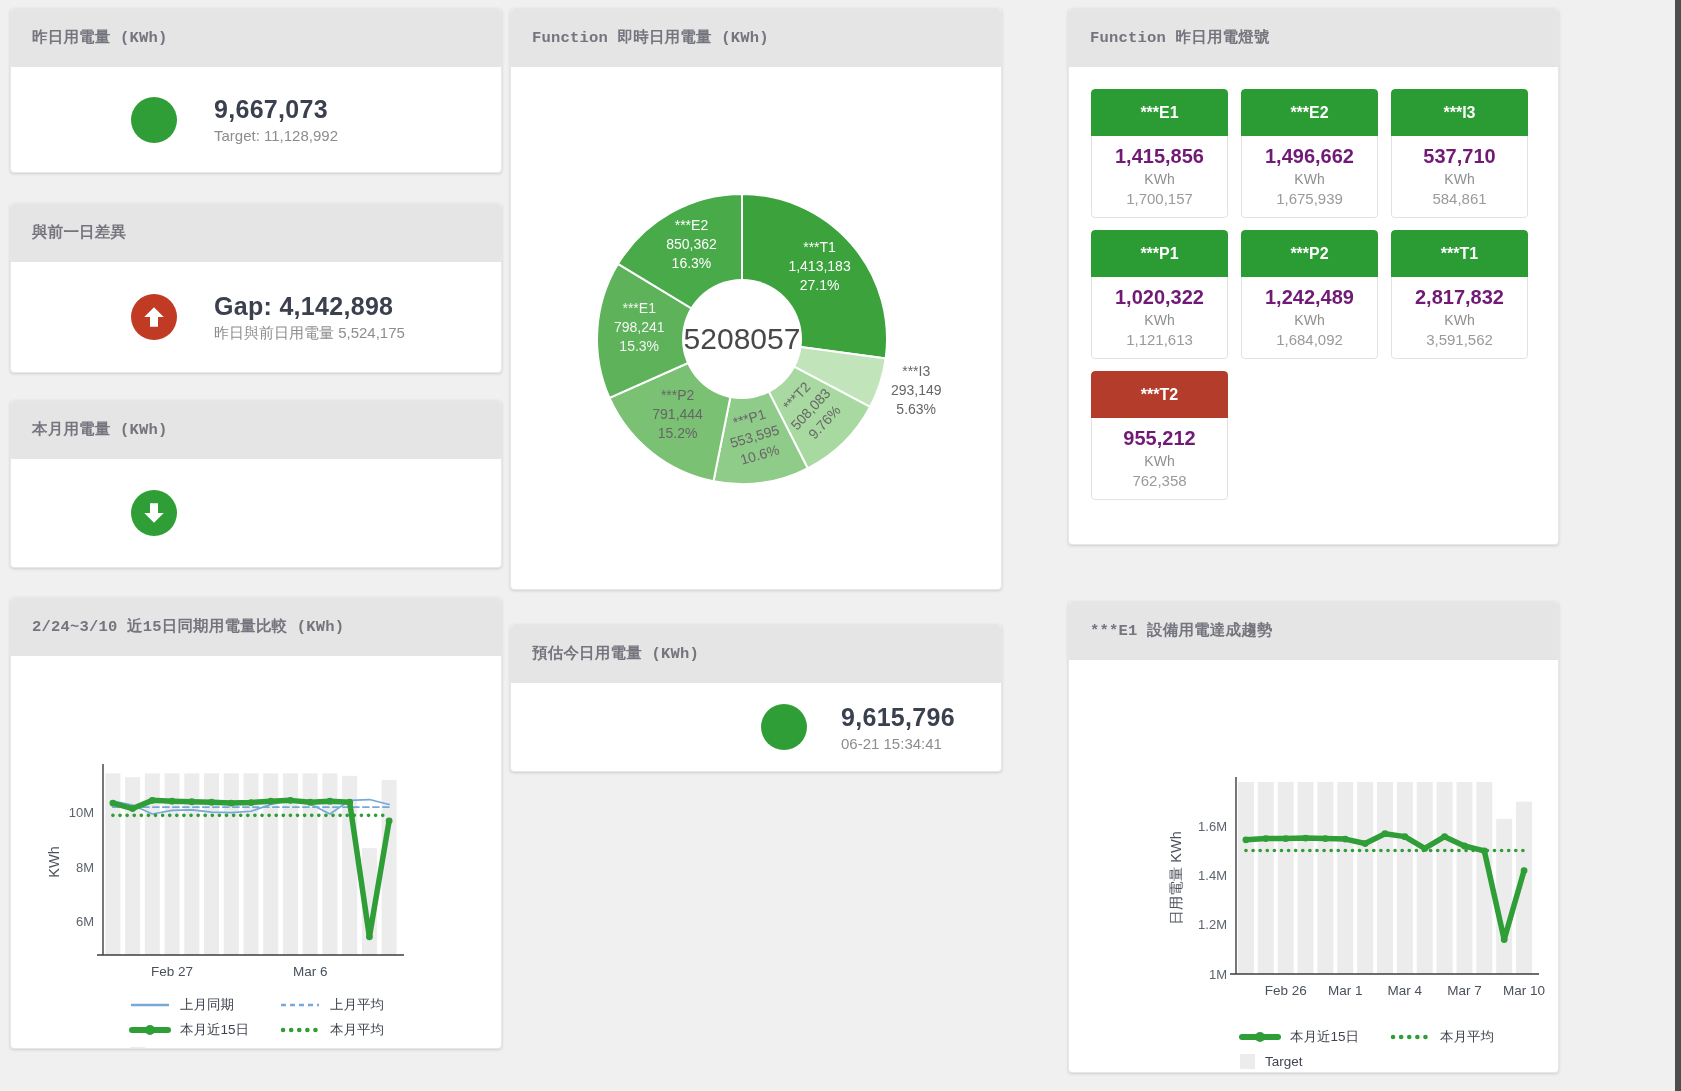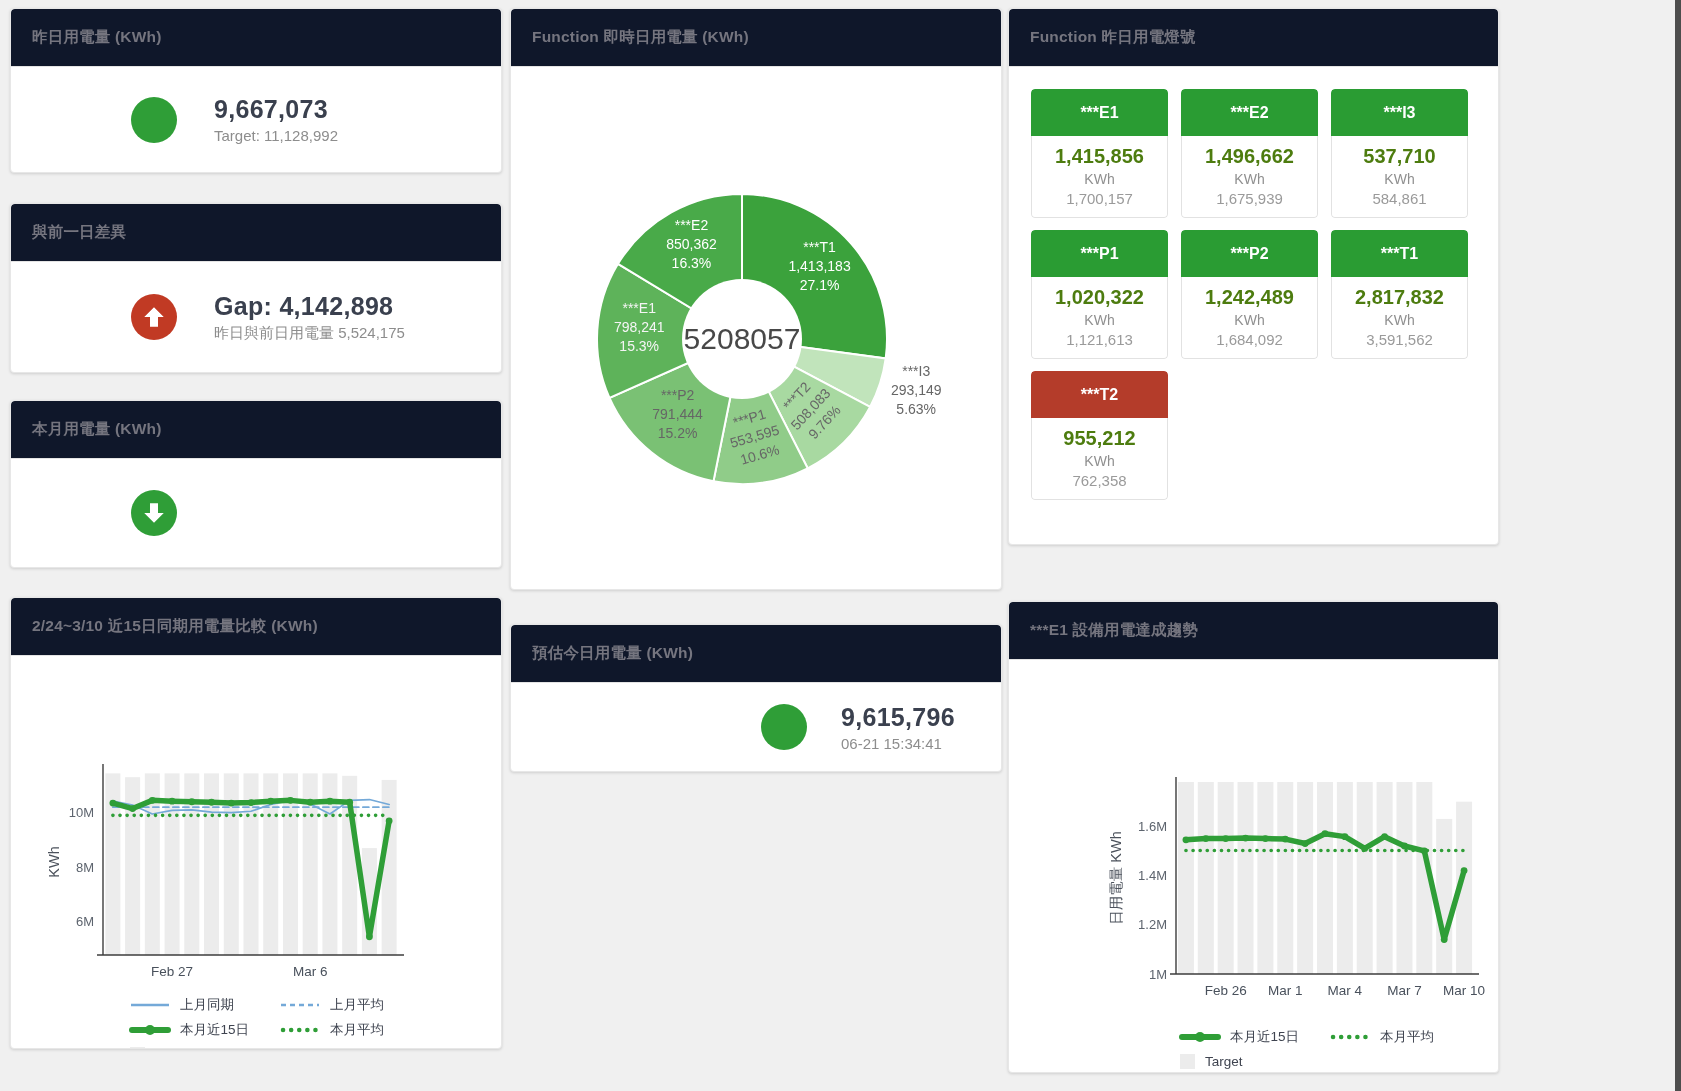--- a/index.html
+++ b/index.html
@@ -5,30 +5,31 @@
   html,body{margin:0;padding:0;}
   body{
     width:1681px;height:1091px;background:#f0f0f0;overflow:hidden;
     font-family:"Liberation Sans","DejaVu Sans",sans-serif;
     -webkit-font-smoothing:antialiased;
   }
   .canvas{position:relative;width:1681px;height:1091px;}
   .col{position:absolute;top:8px;}
   #col1{left:10px;width:492px;}
   #col2{left:510px;width:492px;}
-  #col3{left:1008px;width:491px;}
+  #col3{left:1068px;width:491px;}
   .card{
     background:#fff;border:1px solid #e7e7e7;border-radius:4px;
     box-shadow:0 1px 3px rgba(0,0,0,.14);box-sizing:border-box;
     overflow:hidden;
   }
   .card-header{
     height:58px;box-sizing:border-box;display:flex;align-items:center;
-    padding:0 21px;background:#0f172a;border-bottom:1px solid #e4e4e4;
+    padding:0 21px;background:#e5e5e5;border-bottom:1px solid #e4e4e4;
     border-radius:4px 4px 0 0;
+    font-family:Liberation Mono, monospace;
   }
   .card-title{font-size:15.5px;font-weight:bold;color:#75757f;letter-spacing:.2px;}
   
   .stat-body{display:flex;align-items:center;height:calc(100% - 58px);padding-left:120px;gap:37px;}
   #estimate-card .stat-body{padding-left:250px;gap:34px;}
   .stat-circle{width:46px;height:46px;border-radius:50%;display:flex;align-items:center;justify-content:center;flex:none;}
   .stat-circle svg{display:block;}
   .stat-value{font-size:25px;font-weight:bold;color:#3a404e;letter-spacing:.3px;}
   .stat-sub{font-size:15px;color:#8d8d8d;margin-top:3px;}
   
@@ -44,21 +45,21 @@
   .tiles{display:flex;flex-wrap:wrap;gap:12px 13px;padding:22px;}
   .tile{width:137px;border-radius:4px;overflow:hidden;}
   .tile-head{
     height:47px;display:flex;align-items:center;justify-content:center;
     color:#fff;font-size:16px;font-weight:bold;border-radius:4px 4px 0 0;
   }
   .tile-body{
     border:1px solid #e2e2e2;border-top:none;border-radius:0 0 4px 4px;
     text-align:center;padding:9px 2px 10px;background:#fff;
   }
-  .tile-value{font-size:20px;font-weight:bold;color:#4d7c0f;}
+  .tile-value{font-size:20px;font-weight:bold;color:#701a75;}
   .tile-unit{font-size:14px;color:#8f8f8f;margin-top:3px;}
   .tile-target{font-size:15px;color:#9a9a9a;margin-top:3px;}
   
   .legend{
     display:grid;grid-template-columns:auto auto;column-gap:30px;row-gap:4px;
     width:max-content;font-size:13.5px;color:#3f4450;
   }
   .legend-item{display:flex;align-items:center;gap:9px;height:21px;}
   .swatch{display:flex;align-items:center;}
   #legend-compare{margin-left:118px;margin-top:2px;}

